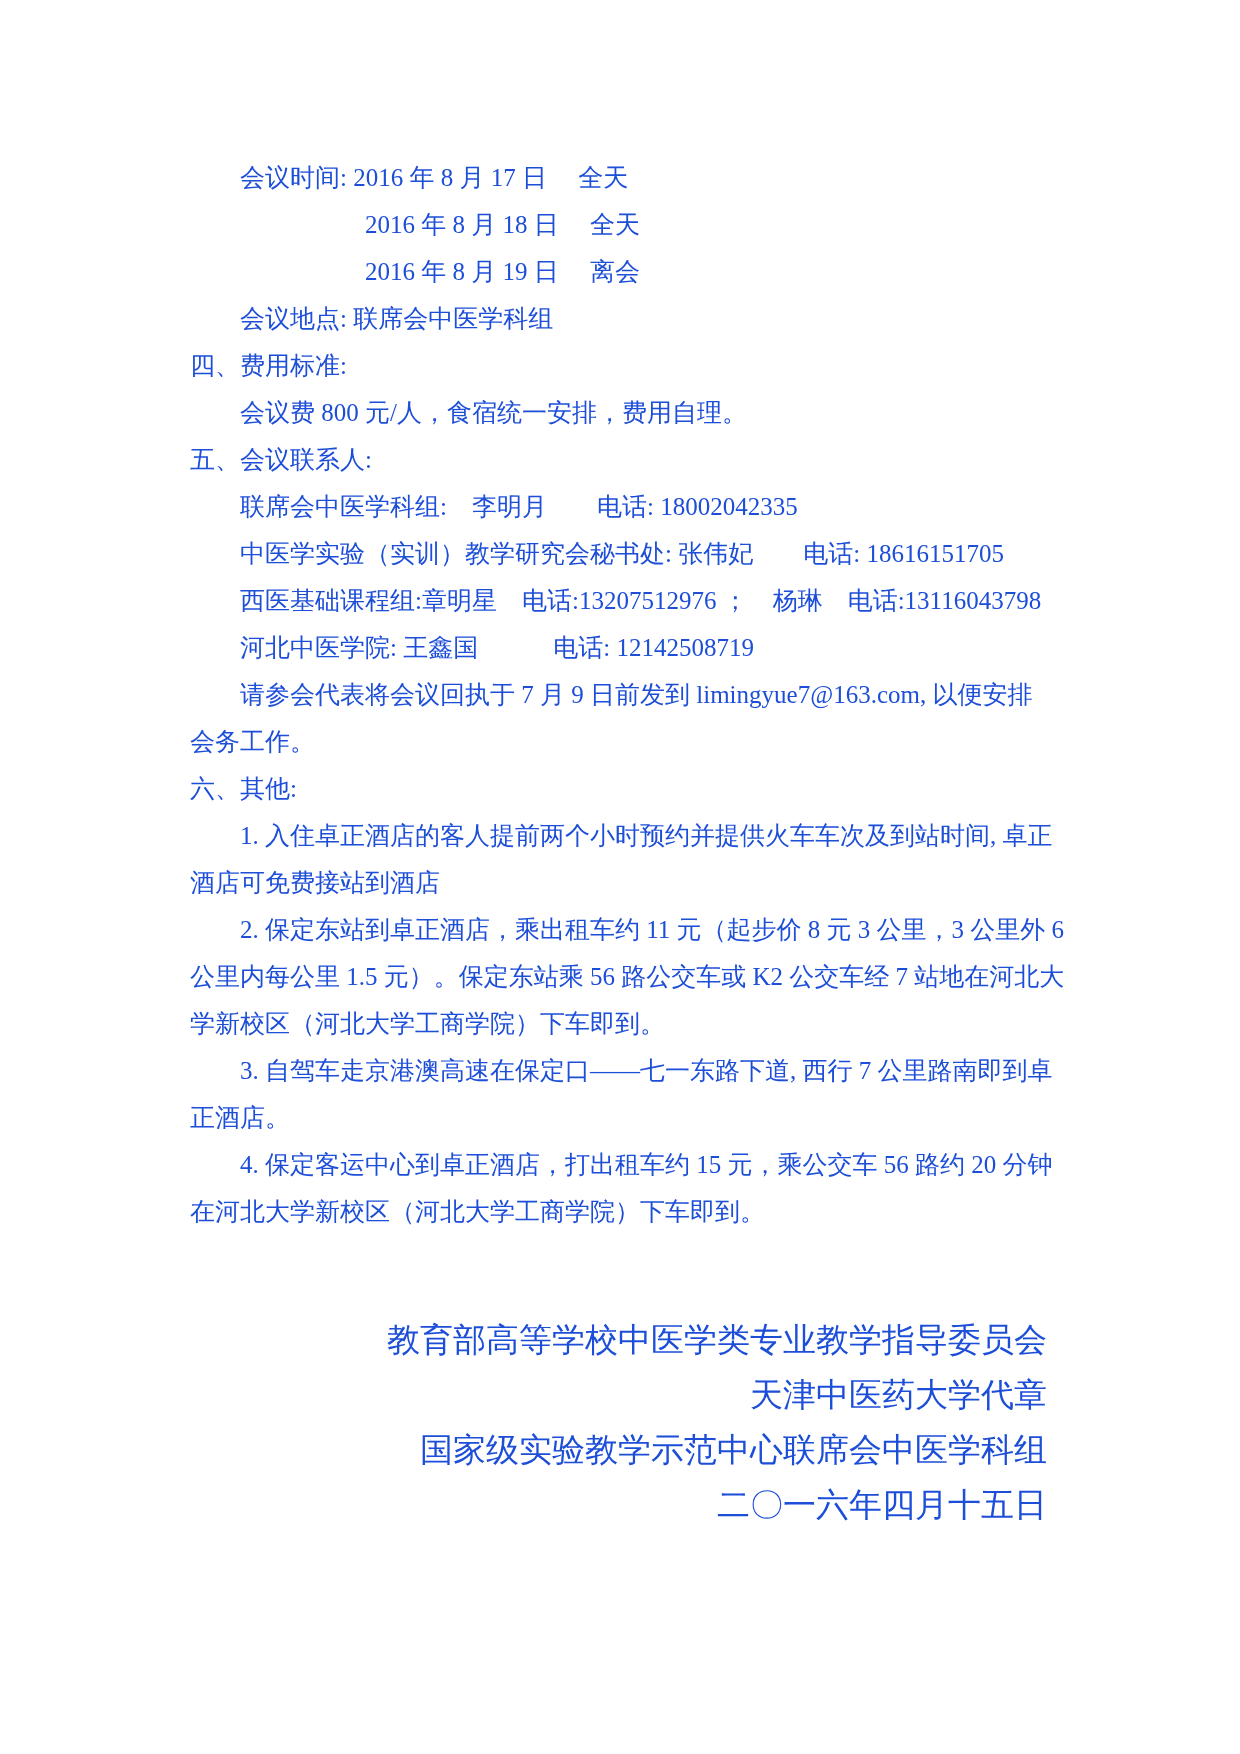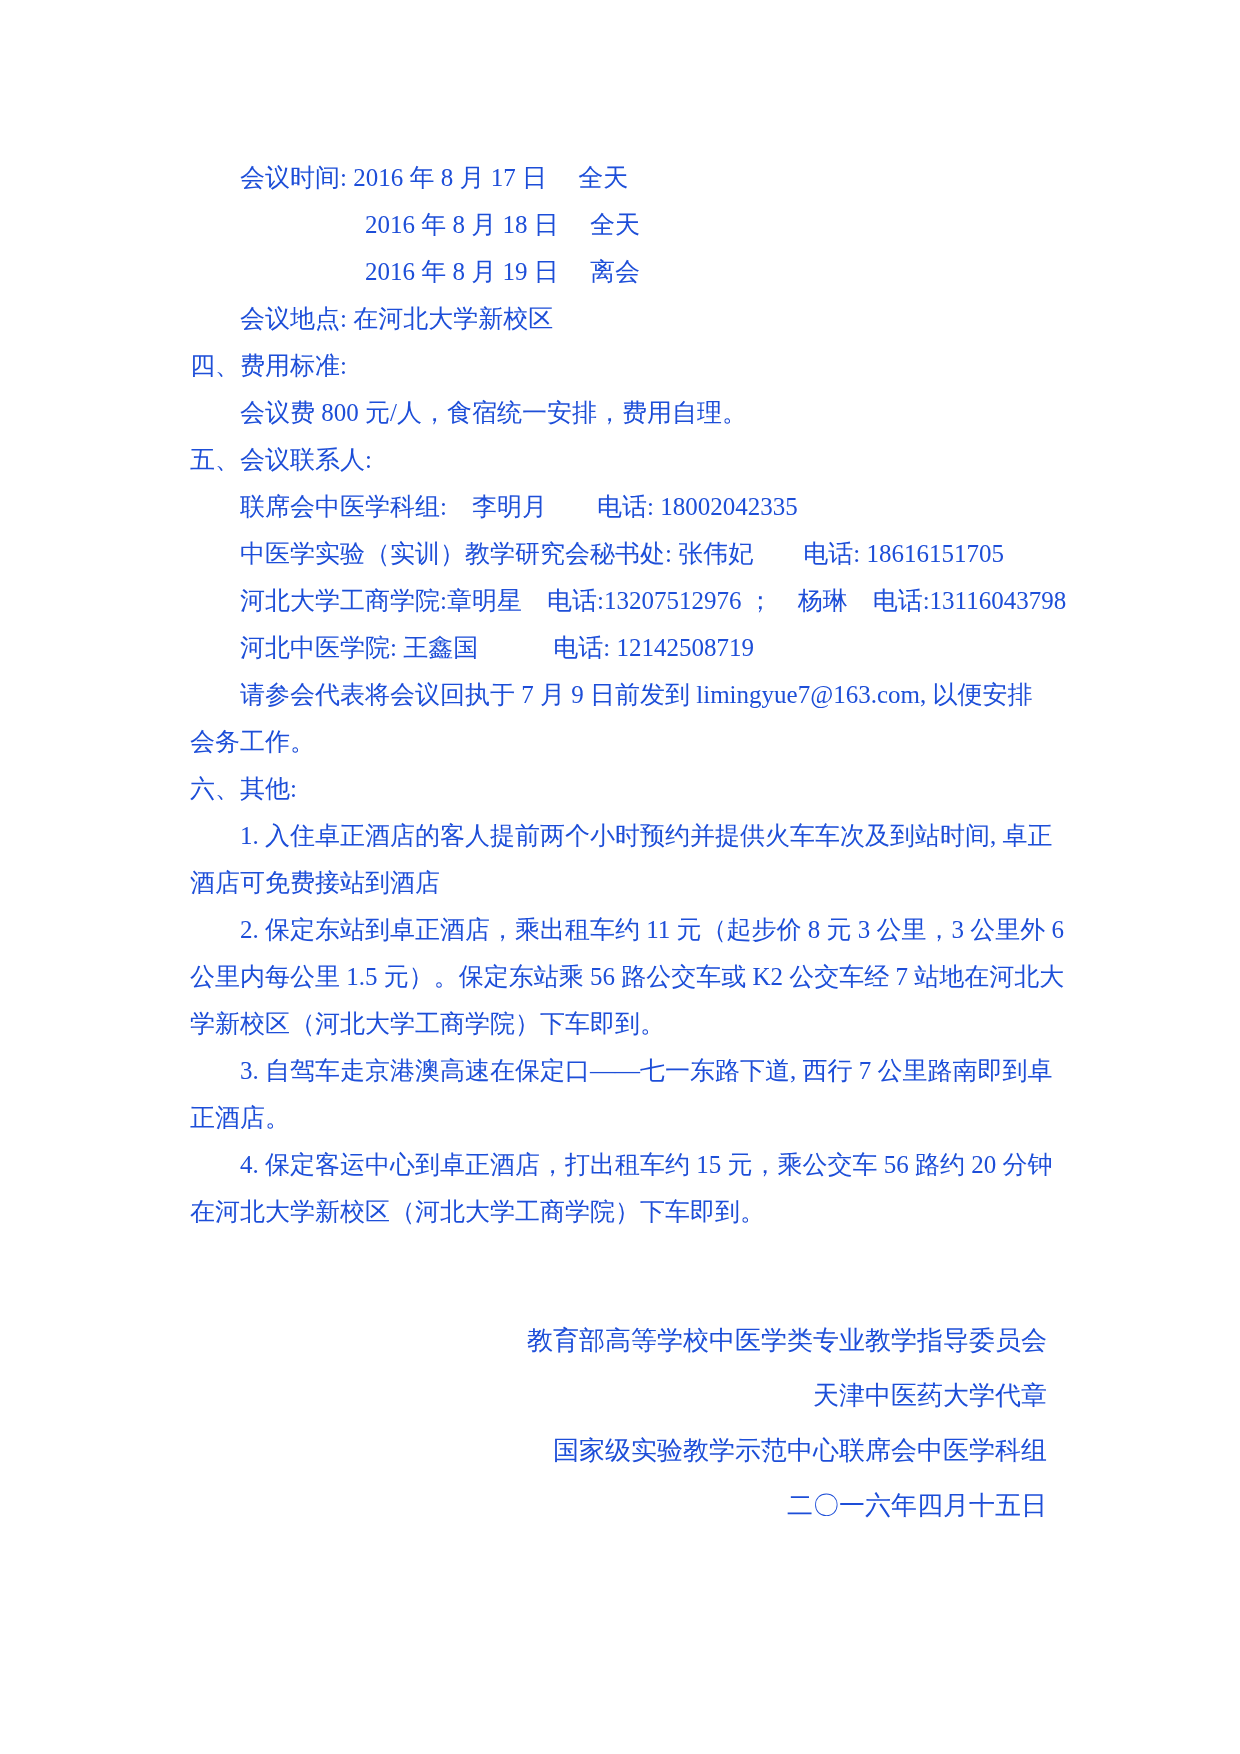--- a/index.html
+++ b/index.html
@@ -28,44 +28,44 @@
   }
   .heading { font-weight: normal; }
   .ind-p { padding-left: 50px; }      
   .ind-date { padding-left: 175px; }  
   .sig-block {
     margin-top: 78px;
     text-align: right;
     padding-right: 28px;
   }
   .sig-line {
-    font-size: 26px;
+    font-size: 33px;
     line-height: 55px;
     height: 55px;
     white-space: pre;
   }
 </style>
 </head>
 <body>
 
 <div class="page">
   <div class="content">
 
     <div class="line ind-p">会议时间: 2016 年 8 月 17 日　 全天</div>
     <div class="line ind-date">2016 年 8 月 18 日　 全天</div>
     <div class="line ind-date">2016 年 8 月 19 日　 离会</div>
-    <div class="line ind-p">会议地点: 在河北大学新校区</div>
+    <div class="line ind-p">会议地点: 联席会中医学科组</div>
 
     <div class="line heading">四、费用标准:</div>
     <div class="line ind-p">会议费 800 元/人，食宿统一安排，费用自理。</div>
 
     <div class="line heading">五、会议联系人:</div>
     <div class="line ind-p">联席会中医学科组:　李明月　　电话: 18002042335</div>
     <div class="line ind-p">中医学实验（实训）教学研究会秘书处: 张伟妃　　电话: 18616151705</div>
-    <div class="line ind-p">河北大学工商学院:章明星　电话:13207512976 ；　杨琳　电话:13116043798</div>
+    <div class="line ind-p">西医基础课程组:章明星　电话:13207512976 ；　杨琳　电话:13116043798</div>
     <div class="line ind-p">河北中医学院: 王鑫国　　　电话: 12142508719</div>
     <div class="line ind-p">请参会代表将会议回执于 7 月 9 日前发到 limingyue7@163.com, 以便安排</div>
     <div class="line">会务工作。</div>
 
     <div class="line heading">六、其他:</div>
     <div class="line ind-p">1. 入住卓正酒店的客人提前两个小时预约并提供火车车次及到站时间, 卓正</div>
     <div class="line">酒店可免费接站到酒店</div>
     <div class="line ind-p">2. 保定东站到卓正酒店，乘出租车约 11 元（起步价 8 元 3 公里，3 公里外 6</div>
     <div class="line">公里内每公里 1.5 元）。保定东站乘 56 路公交车或 K2 公交车经 7 站地在河北大</div>
     <div class="line">学新校区（河北大学工商学院）下车即到。</div>

